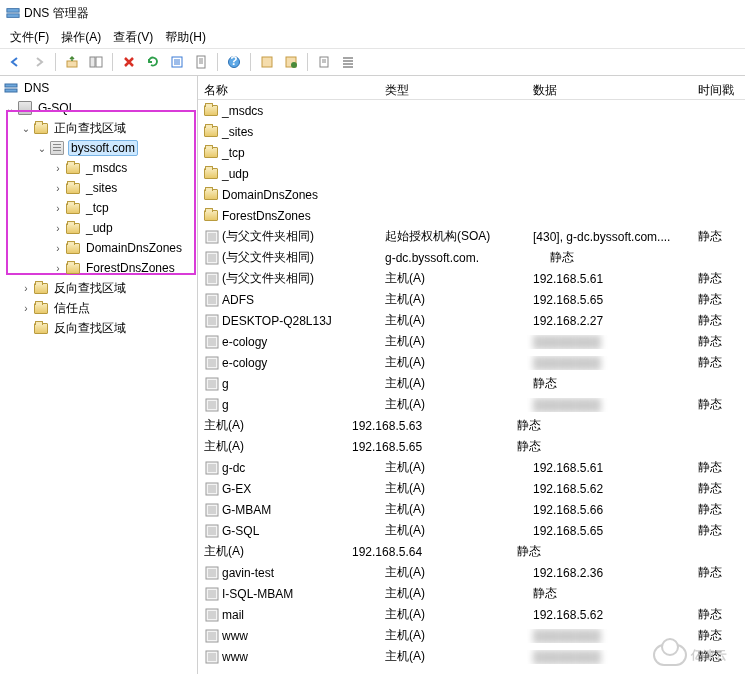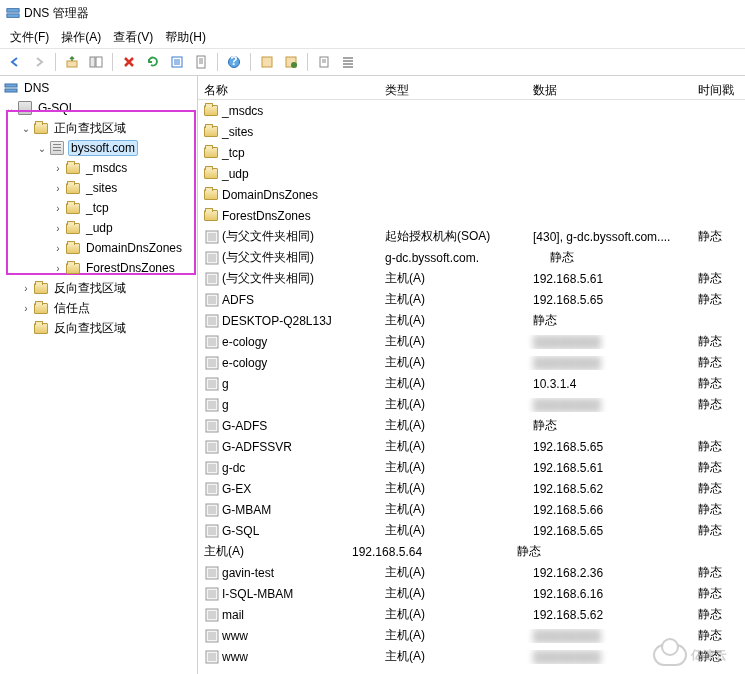--- a/index.html
+++ b/index.html
@@ -387,20 +387,21 @@
         </div>
         <div class="row">
           <div class="name-cell">
             <span class="rec-icon"><svg width="16" height="16">
                 <rect x="2" y="2" width="12" height="12" fill="#f4f4f4" stroke="#9a9a9a"></rect>
                 <path d="M4 5h8M4 7h8M4 9h8M4 11h8" stroke="#b0b0b0"></path>
               </svg></span>
             <span>DESKTOP-Q28L13J</span>
           </div>
           <div class="col-type">主机(A)</div>
+          <div class="col-data">192.168.2.27</div>
           <div class="col-ts">静态</div>
         </div>
         <div class="row">
           <div class="name-cell">
             <span class="rec-icon"><svg width="16" height="16">
                 <rect x="2" y="2" width="12" height="12" fill="#f4f4f4" stroke="#9a9a9a"></rect>
                 <path d="M4 5h8M4 7h8M4 9h8M4 11h8" stroke="#b0b0b0"></path>
               </svg></span>
             <span>e-cology</span>
           </div>
@@ -422,54 +423,40 @@
         </div>
         <div class="row">
           <div class="name-cell">
             <span class="rec-icon"><svg width="16" height="16">
                 <rect x="2" y="2" width="12" height="12" fill="#f4f4f4" stroke="#9a9a9a"></rect>
                 <path d="M4 5h8M4 7h8M4 9h8M4 11h8" stroke="#b0b0b0"></path>
               </svg></span>
             <span>g</span>
           </div>
           <div class="col-type">主机(A)</div>
-          <div class="col-data">10.3.1.4</div>
           <div class="col-ts">静态</div>
         </div>
         <div class="row">
           <div class="name-cell">
             <span class="rec-icon"><svg width="16" height="16">
                 <rect x="2" y="2" width="12" height="12" fill="#f4f4f4" stroke="#9a9a9a"></rect>
                 <path d="M4 5h8M4 7h8M4 9h8M4 11h8" stroke="#b0b0b0"></path>
               </svg></span>
             <span>g</span>
           </div>
           <div class="col-type">主机(A)</div>
           <div class="col-data"><span class="blur">████████</span></div>
           <div class="col-ts">静态</div>
         </div>
         <div class="row">
-          <div class="name-cell">
-            <span class="rec-icon"><svg width="16" height="16">
-                <rect x="2" y="2" width="12" height="12" fill="#f4f4f4" stroke="#9a9a9a"></rect>
-                <path d="M4 5h8M4 7h8M4 9h8M4 11h8" stroke="#b0b0b0"></path>
-              </svg></span>
-            <span>G-ADFS</span>
-          </div>
-          <div class="col-type">主机(A)</div>
-          <div class="col-ts">静态</div>
-        </div>
-        <div class="row">
-          <div class="name-cell">
-            <span class="rec-icon"><svg width="16" height="16">
-                <rect x="2" y="2" width="12" height="12" fill="#f4f4f4" stroke="#9a9a9a"></rect>
-                <path d="M4 5h8M4 7h8M4 9h8M4 11h8" stroke="#b0b0b0"></path>
-              </svg></span>
-            <span>G-ADFSSVR</span>
-          </div>
+          <div class="col-type">主机(A)</div>
+          <div class="col-data">192.168.5.63</div>
+          <div class="col-ts">静态</div>
+        </div>
+        <div class="row">
           <div class="col-type">主机(A)</div>
           <div class="col-data">192.168.5.65</div>
           <div class="col-ts">静态</div>
         </div>
         <div class="row">
           <div class="name-cell">
             <span class="rec-icon"><svg width="16" height="16">
                 <rect x="2" y="2" width="12" height="12" fill="#f4f4f4" stroke="#9a9a9a"></rect>
                 <path d="M4 5h8M4 7h8M4 9h8M4 11h8" stroke="#b0b0b0"></path>
               </svg></span>
@@ -534,21 +521,20 @@
         </div>
         <div class="row">
           <div class="name-cell">
             <span class="rec-icon"><svg width="16" height="16">
                 <rect x="2" y="2" width="12" height="12" fill="#f4f4f4" stroke="#9a9a9a"></rect>
                 <path d="M4 5h8M4 7h8M4 9h8M4 11h8" stroke="#b0b0b0"></path>
               </svg></span>
             <span>I-SQL-MBAM</span>
           </div>
           <div class="col-type">主机(A)</div>
-          <div class="col-data">192.168.6.16</div>
           <div class="col-ts">静态</div>
         </div>
         <div class="row">
           <div class="name-cell">
             <span class="rec-icon"><svg width="16" height="16">
                 <rect x="2" y="2" width="12" height="12" fill="#f4f4f4" stroke="#9a9a9a"></rect>
                 <path d="M4 5h8M4 7h8M4 9h8M4 11h8" stroke="#b0b0b0"></path>
               </svg></span>
             <span>mail</span>
           </div>

